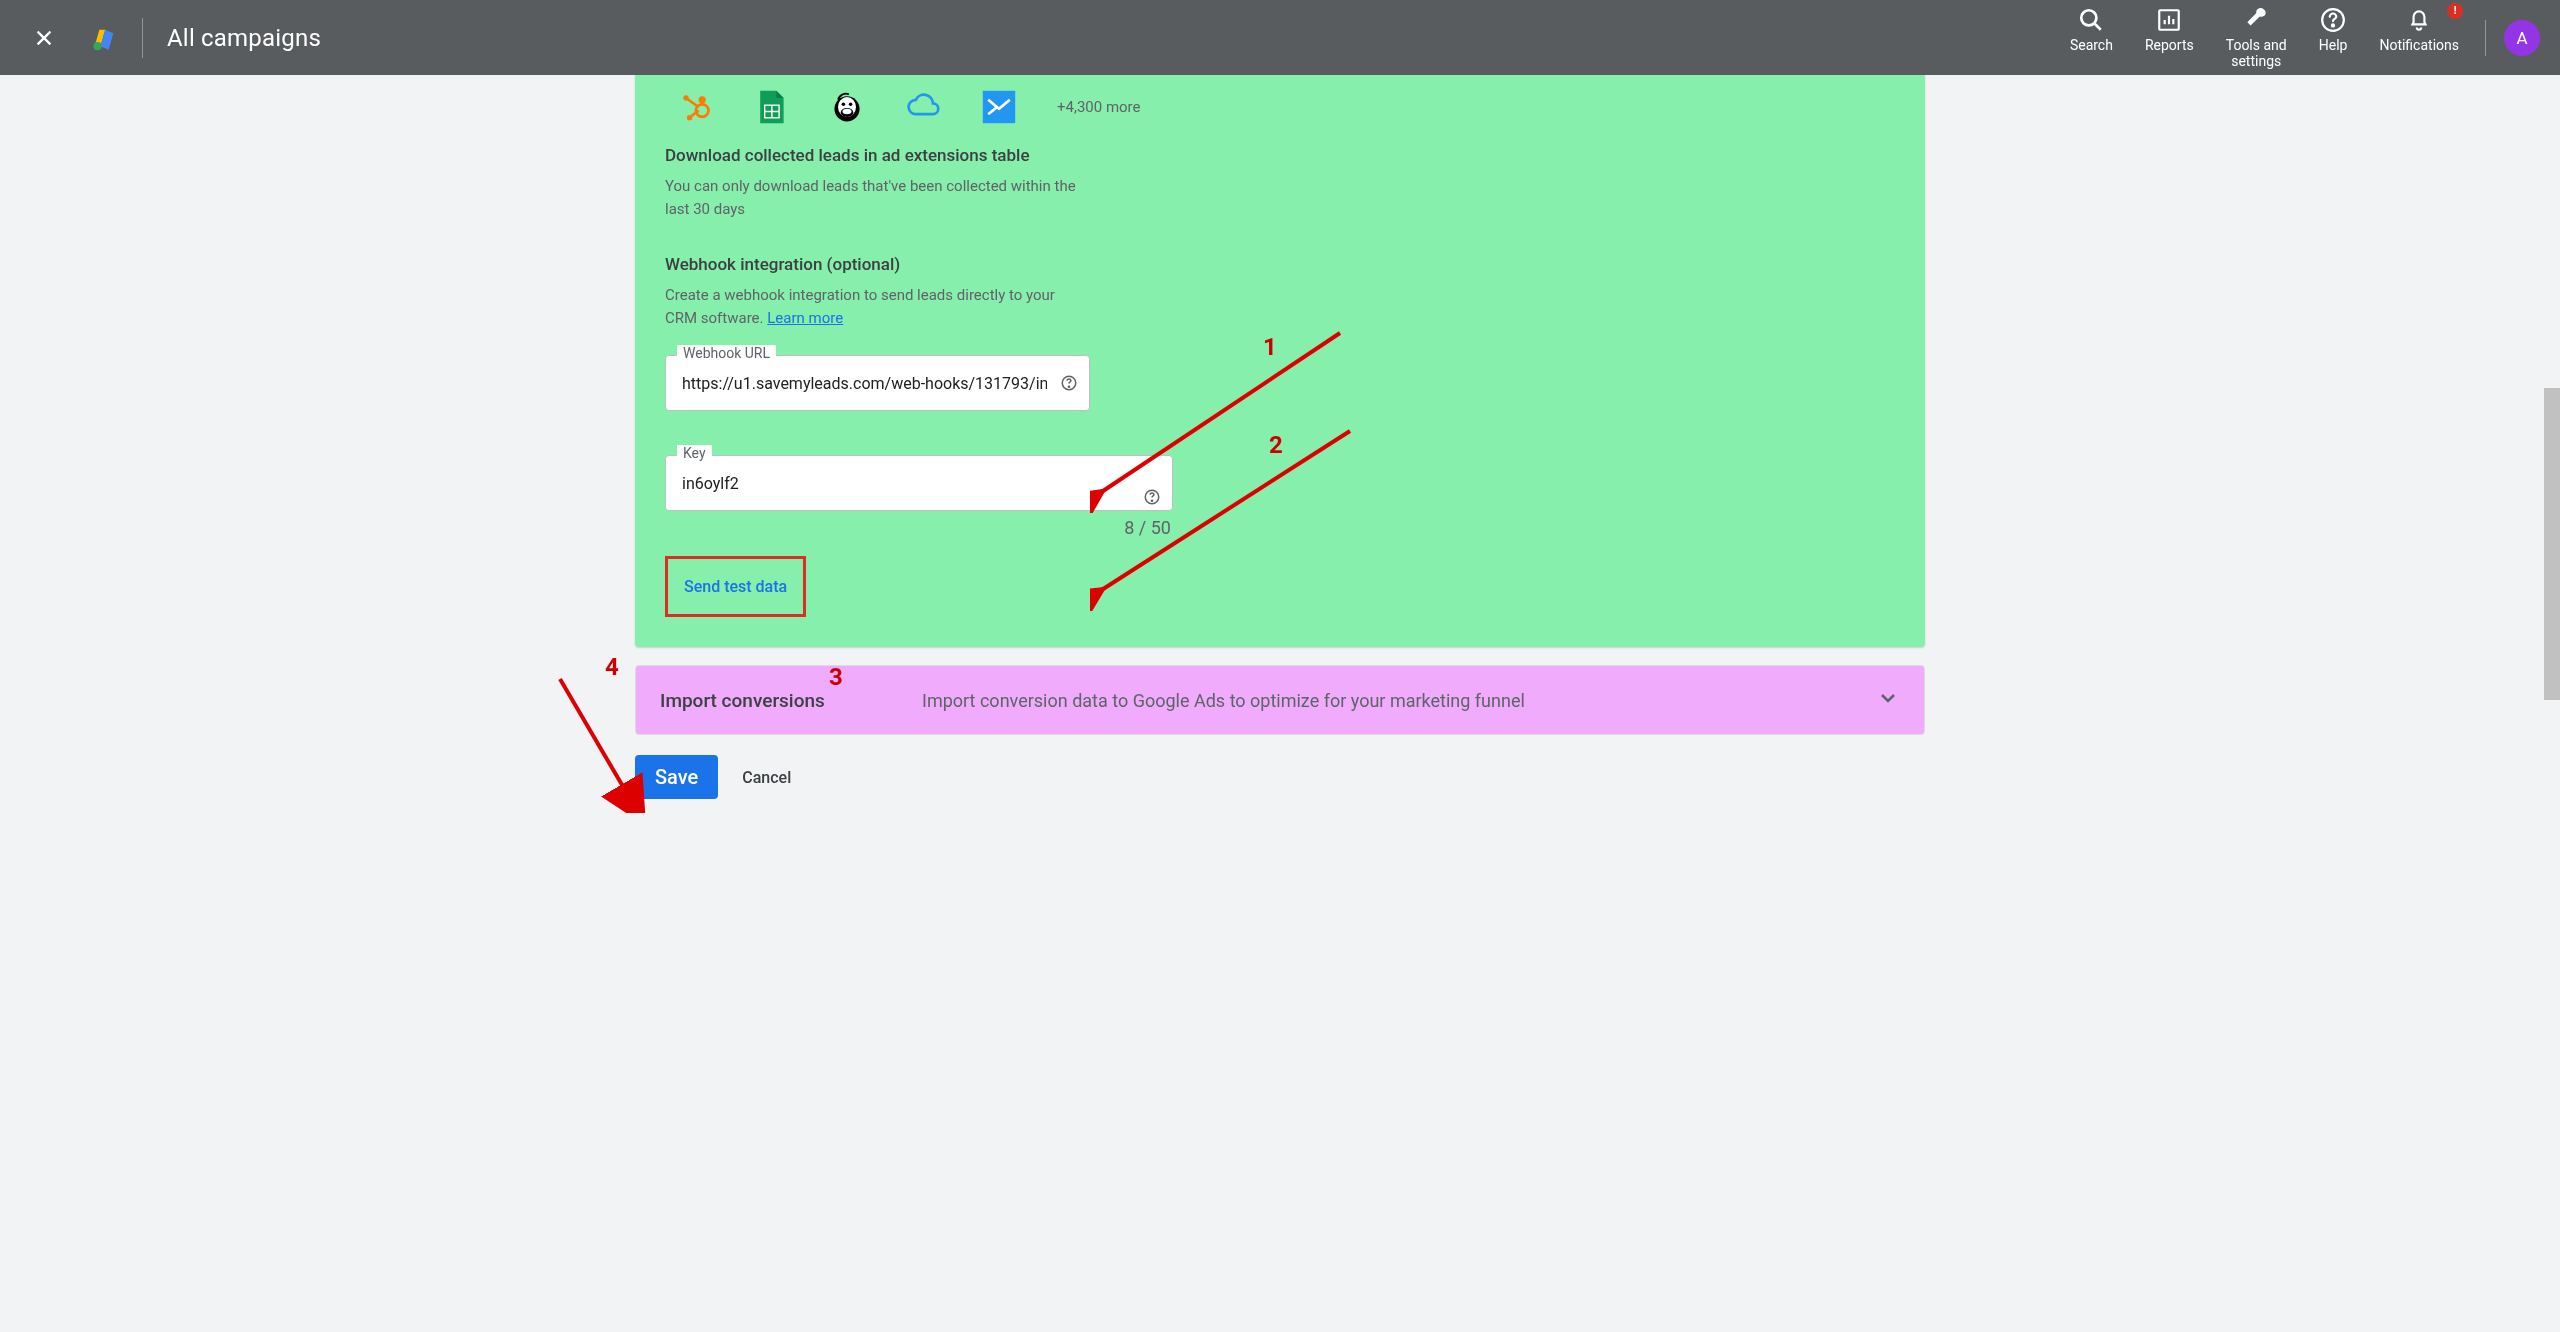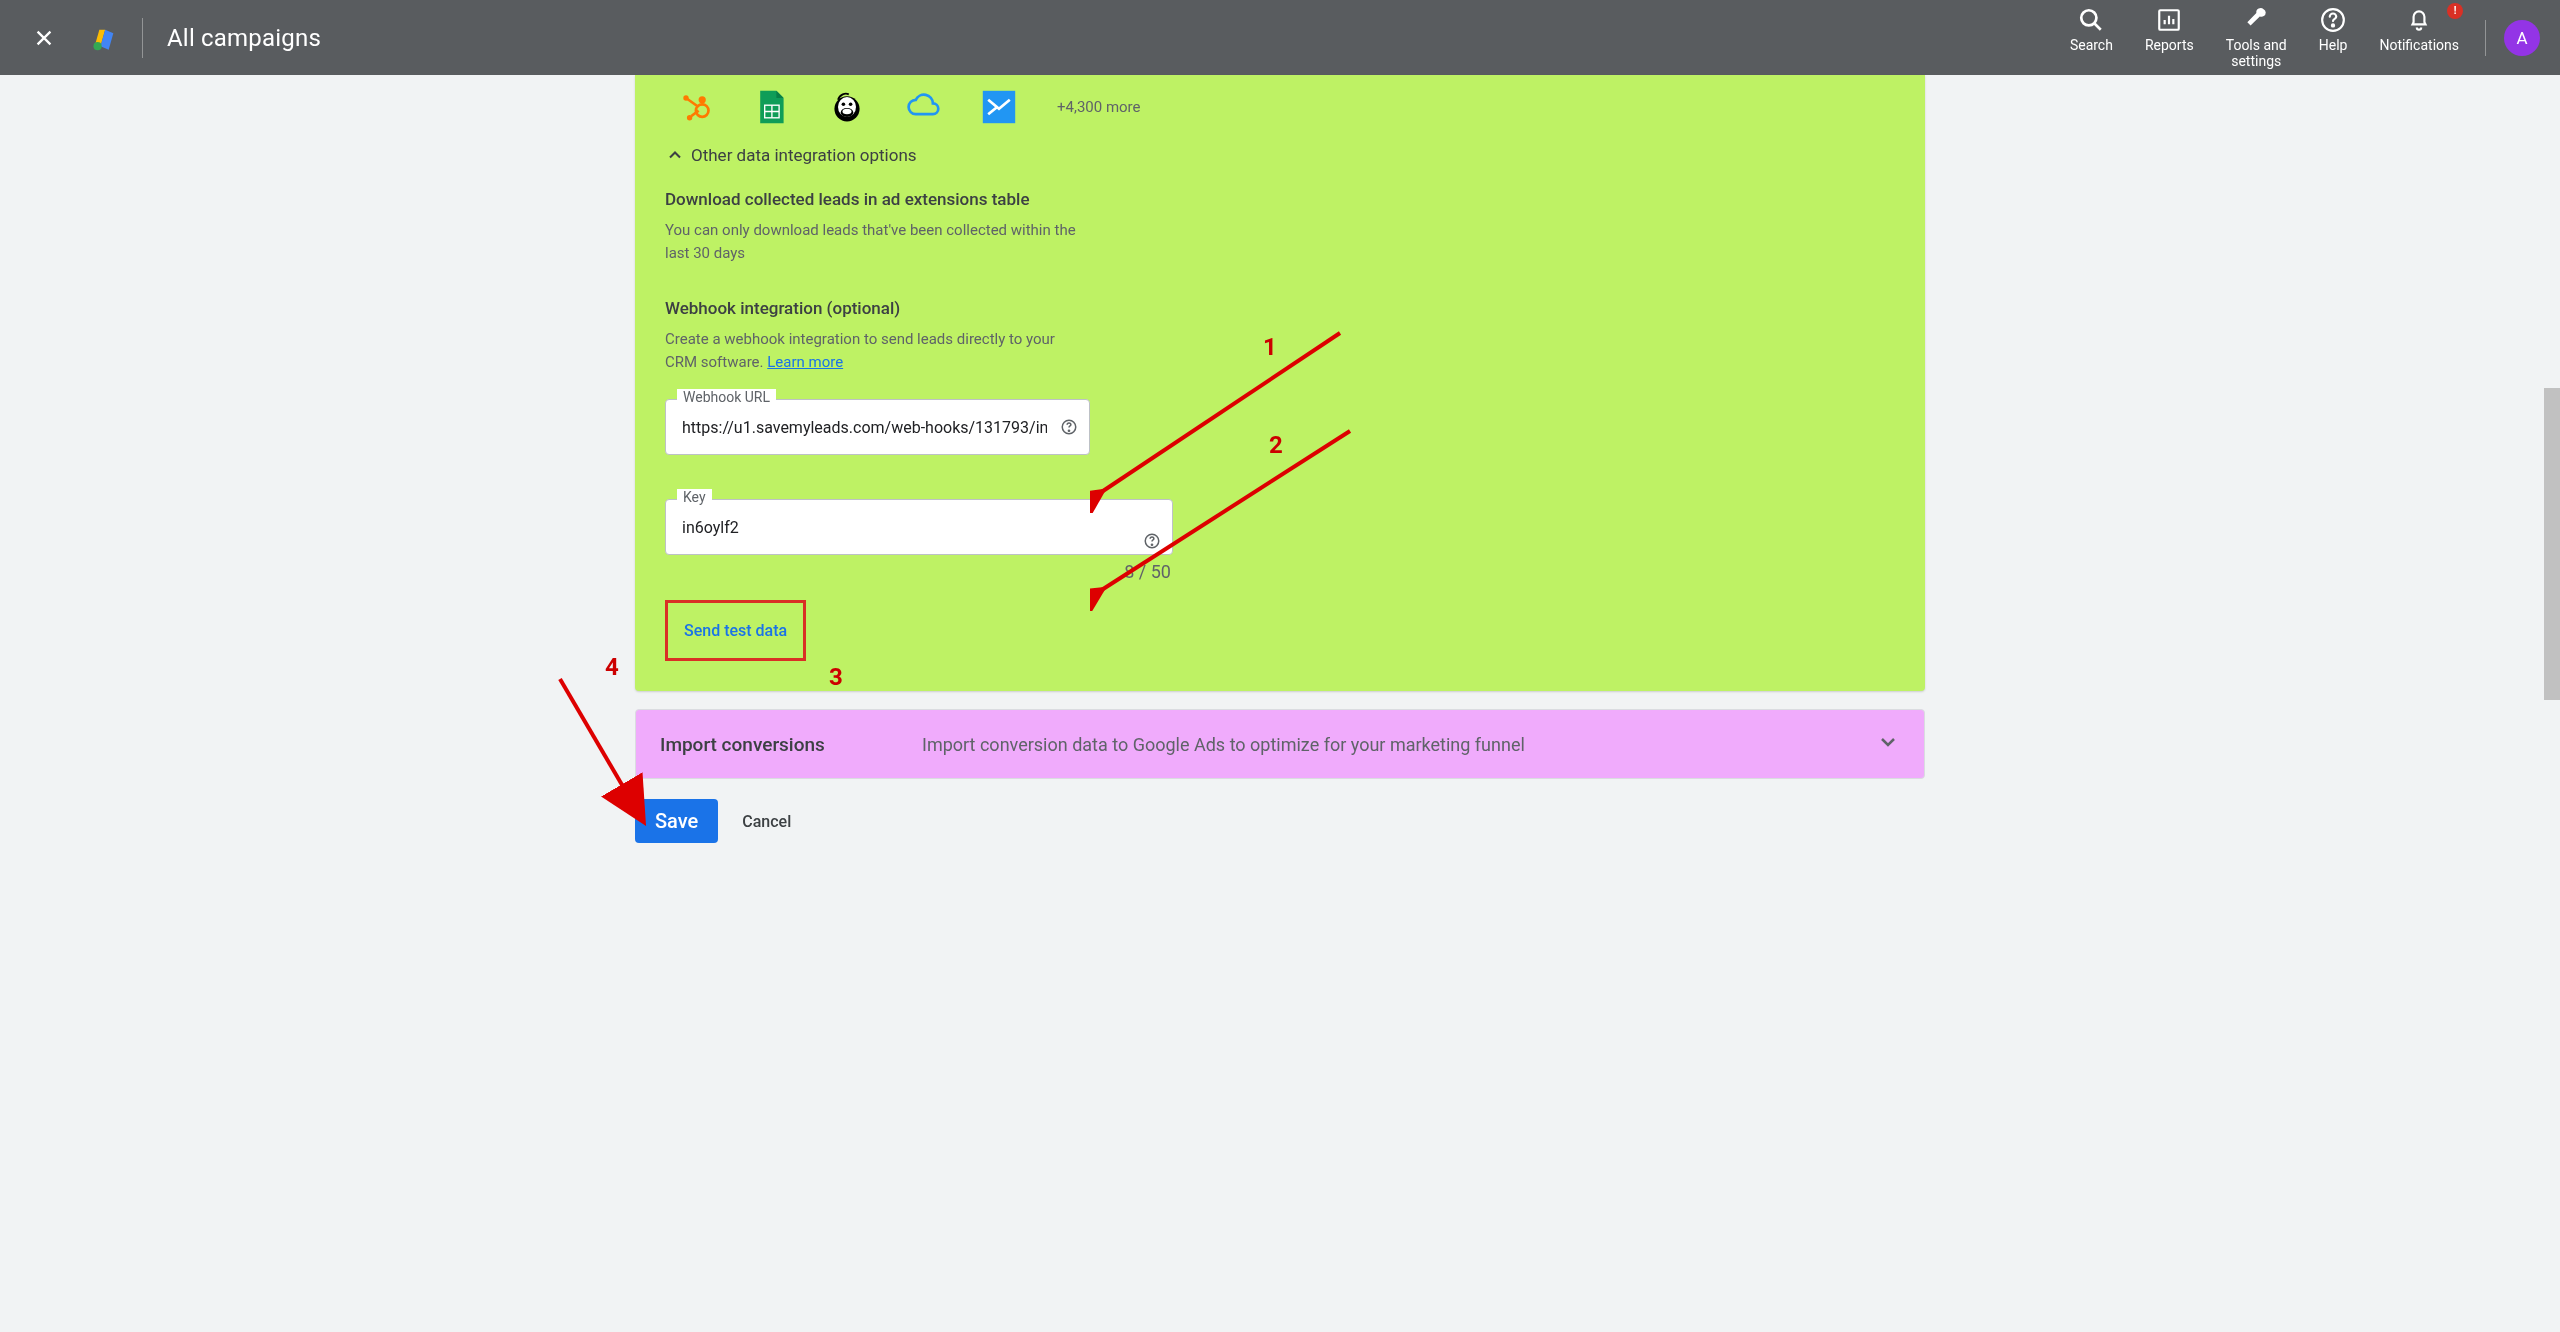--- a/index.html
+++ b/index.html
@@ -24,21 +24,21 @@
 .tool { display:flex; flex-direction:column; align-items:center; color:#fff; font-size:14px; padding: 4px 12px; cursor:pointer; position:relative; white-space:nowrap; }
 .tool svg { width: 26px; height:26px; }
 .tool-label { margin-top:4px; font-size:14px; }
 .tool-label2 { font-size:14px; }
 .badge { position:absolute; top:0; right:8px; width:16px; height:16px; border-radius:50%; background:#d93025; display:flex; align-items:center; justify-content:center; color:#fff; font-size:10px; font-weight:bold; }
 .vdiv2 { width:1px; height:36px; background: rgba(255,255,255,.35); margin: 0 14px; align-self:center;}
 .avatar { width:36px; height:36px; border-radius:50%; background:#9334e6; color:#fff; display:flex; align-items:center; justify-content:center; font-size:17px; margin-left:4px; cursor:pointer; align-self:center;}
 
 .page { width: 1290px; margin: 0 auto; position:relative; }
 
-.card { background:#bef264; border-radius: 0 0 4px 4px; box-shadow: 0 1px 2px rgba(60,64,67,.2); padding: 0 0 12px 0; margin-top:0; }
+.card { background:#86efac; border-radius: 0 0 4px 4px; box-shadow: 0 1px 2px rgba(60,64,67,.2); padding: 0 0 12px 0; margin-top:0; }
 .card-inner { padding: 12px 30px 18px 30px; }
 
 .integration-icons { display:flex; align-items:center; gap: 40px; margin: 2px 0 20px 12px; }
 .int-icon { width: 36px; height:36px; display:flex; align-items:center; justify-content:center; }
 .int-icon svg { width:36px; height:36px; }
 .more-link { color:#5f6368; font-size:15px; }
 
 .collapser { display:flex; align-items:center; gap:6px; font-size:17px; color:#3c4043; margin-bottom: 24px; cursor:pointer; }
 .collapser svg { width:20px; height:20px; }
 
@@ -177,26 +177,20 @@
         </div>
         <div class="int-icon">
           <svg viewBox="0 0 40 40">
               <rect x="2" y="2" width="36" height="36" fill="#2196f3"></rect>
               <path d="M8 12l12 10 12-10M8 28l10-8" stroke="#fff" stroke-width="3" fill="none"></path>
             </svg>
         </div>
         <span class="more-link">+4,300 more</span>
       </div>
 
-      <div class="collapser">
-        <svg viewBox="0 0 24 24" fill="none" stroke="#3c4043" stroke-width="2.5">
-            <path d="M6 15l6-6 6 6"></path>
-          </svg>
-        <span>Other data integration options</span>
-      </div>
 
       <div class="sec-title">Download collected leads in ad extensions table</div>
       <div class="sec-desc">You can only download leads that've been collected within the last 30 days</div>
 
       <div class="section2">
         <div class="sec-title">Webhook integration (optional)</div>
         <div class="sec-desc">
           <span>Create a webhook integration to send leads directly to your CRM software. </span><span class="learn">Learn more</span>
         </div>
 

